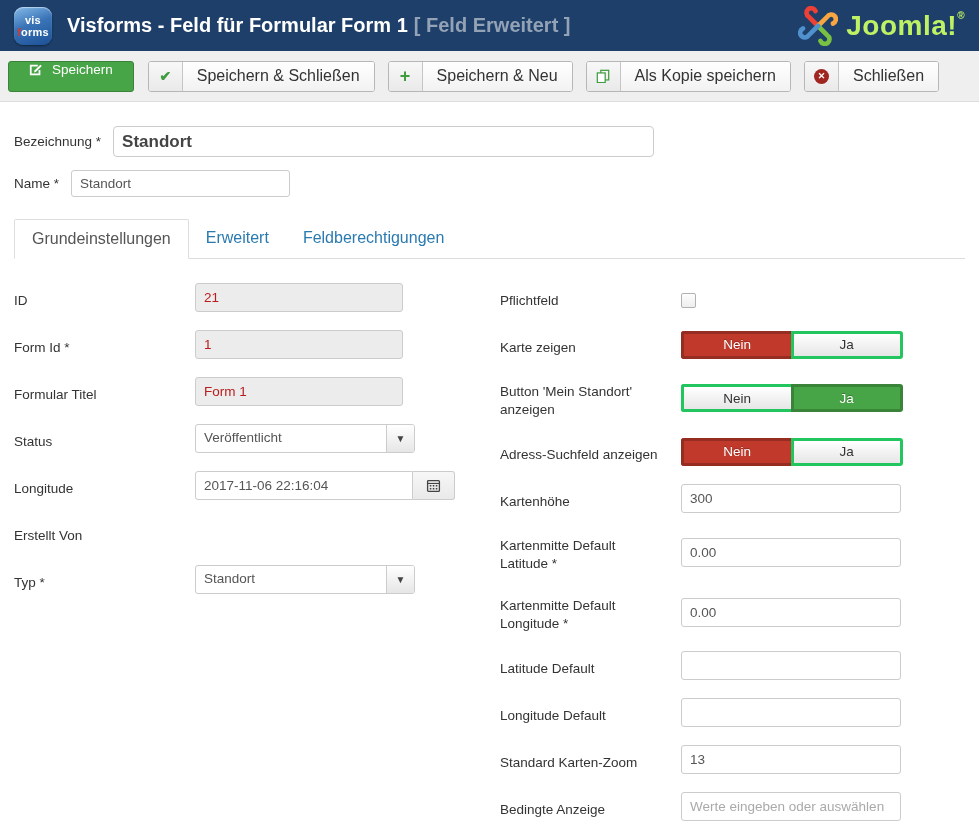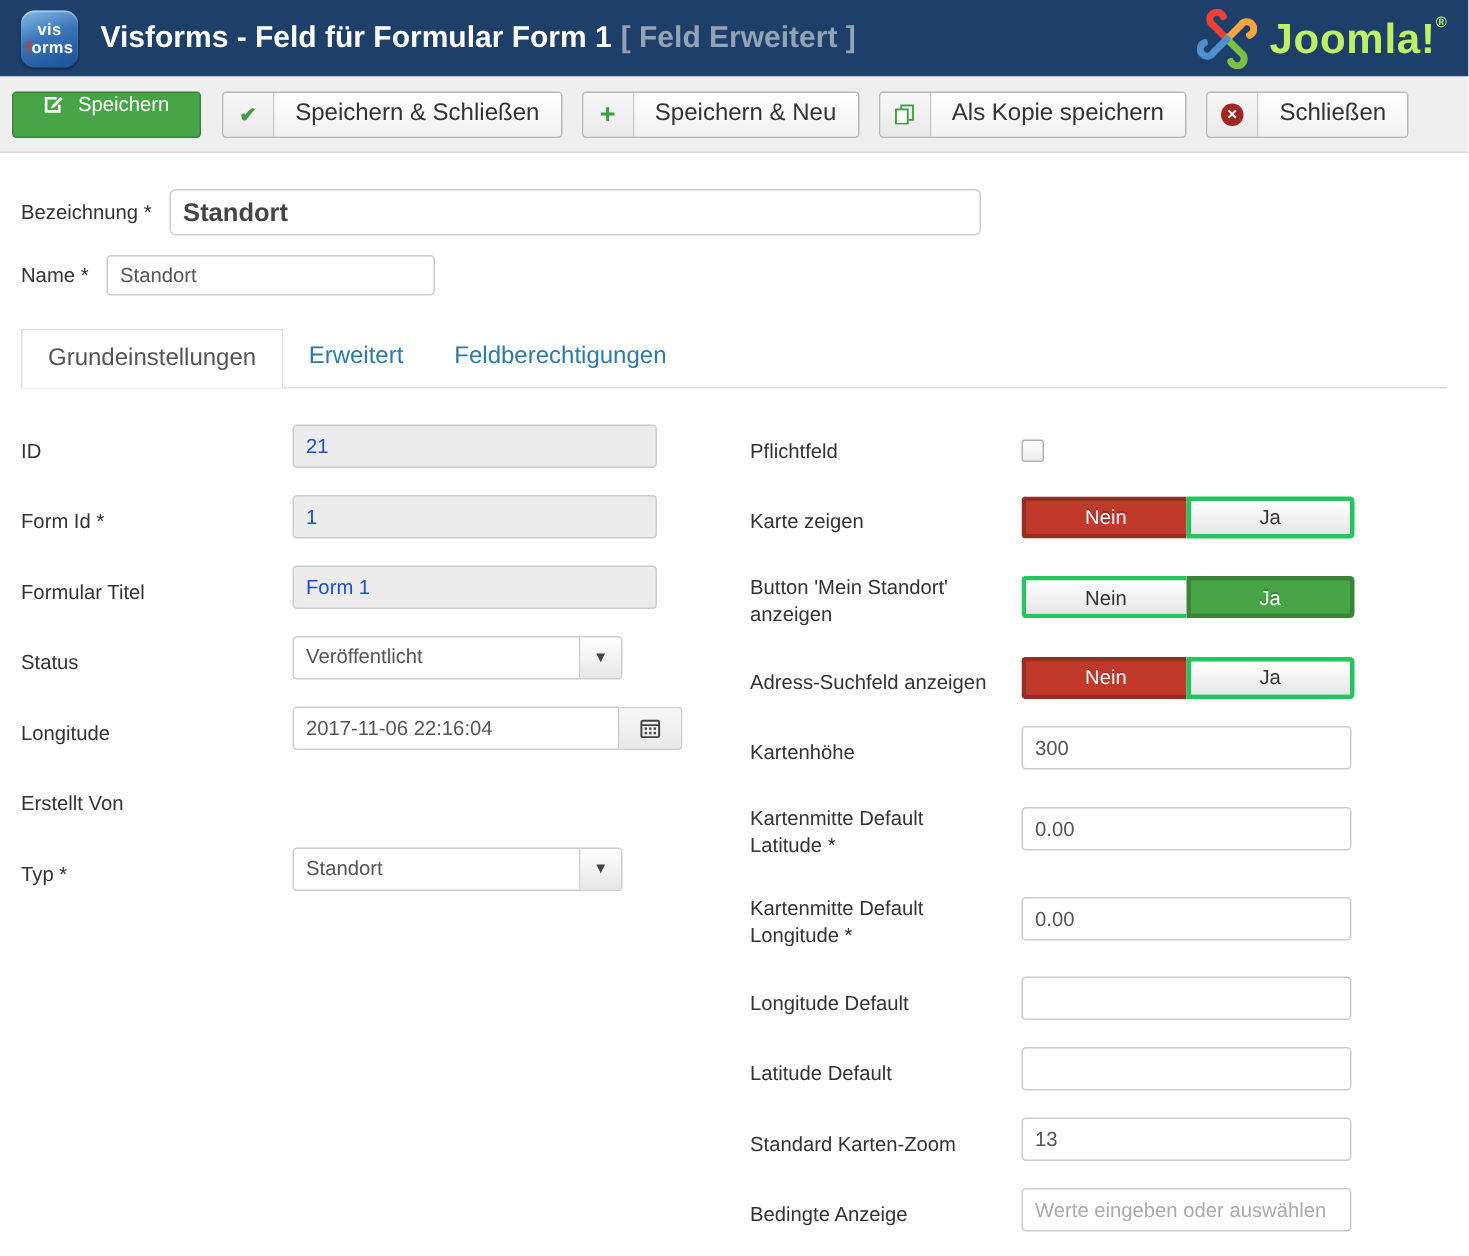--- a/index.html
+++ b/index.html
@@ -49,21 +49,21 @@
   .tab { padding:10px 17px; font-size:16px; color:#2a7ab0; cursor:pointer; margin-bottom:-1px; }
   .tab.active { background:#fff; border:1px solid #ddd; border-bottom:1px solid #fff; border-radius:2px 2px 0 0; color:#555; }
 
   
   .cols { display:flex; margin-top:24px; }
   .col-left { width:456px; }
   .col-right { width:465px; margin-left:30px; }
   .row { display:flex; align-items:center; margin-bottom:18px; min-height:29px; }
   .row > label { width:181px; flex-shrink:0; padding-top:6px; font-size:13.5px; color:#333; line-height:18px; padding-right:14px; }
   .in-std { width:220px; height:29px; }
-  .in-dis { width:243px; height:29px; background:#ececec; color:#1d4ed8; }
+  .in-dis { width:208px; height:29px; background:#ececec; color:#b91c1c; }
   .grp { display:flex; }
   .fake-select { display:flex; width:220px; height:29px; border:1px solid #ccc; border-radius:3px; background:#fff; cursor:pointer; }
   .fake-select .txt { flex:1; padding:5px 8px; font-size:13.5px; color:#555; white-space:nowrap; overflow:hidden; }
   .fake-select .caret { width:28px; border-left:1px solid #ccc; background:linear-gradient(#fff,#e6e6e6);
     display:flex; align-items:center; justify-content:center; color:#444; font-size:10px; border-radius:0 2px 2px 0; }
   .in-grp { width:218px; height:29px; border-radius:3px 0 0 3px; }
   .btn-cal { width:42px; height:29px; border:1px solid #ccc; border-left:none; border-radius:0 3px 3px 0;
     background:linear-gradient(#f7f7f7,#e9e9e9); display:flex; align-items:center; justify-content:center; cursor:pointer; }
   .btn-user { width:44px; height:29px; border:1px solid #1f6fb4; border-radius:0 3px 3px 0; background:#2a84cf;
     display:flex; align-items:center; justify-content:center; cursor:pointer; }
@@ -264,30 +264,30 @@
         <label>Kartenmitte Default Latitude *</label>
         <input class="in in-std" value="0.00" style="">
       </div>
 
       <div class="row">
         <label>Kartenmitte Default Longitude *</label>
         <input class="in in-std" value="0.00" style="">
       </div>
 
       <div class="row">
+        <label>Latitude Default</label>
+        <input class="in in-std" value="" style="">
+      </div>
+
+      <div class="row">
         <label>Longitude Default</label>
         <input class="in in-std" value="" style="">
       </div>
 
       <div class="row">
-        <label>Latitude Default</label>
-        <input class="in in-std" value="" style="">
-      </div>
-
-      <div class="row">
         <label>Standard Karten-Zoom</label>
         <input class="in in-std" value="13" style="">
       </div>
 
       <div class="row">
         <label>Bedingte Anzeige</label>
         <input class="in in-std" placeholder="Werte eingeben oder auswählen" style="">
       </div>
 
     </div>

